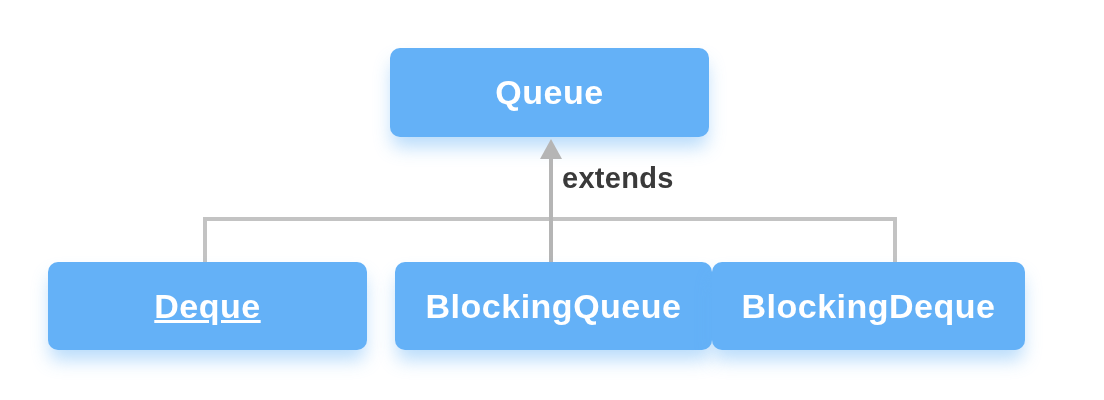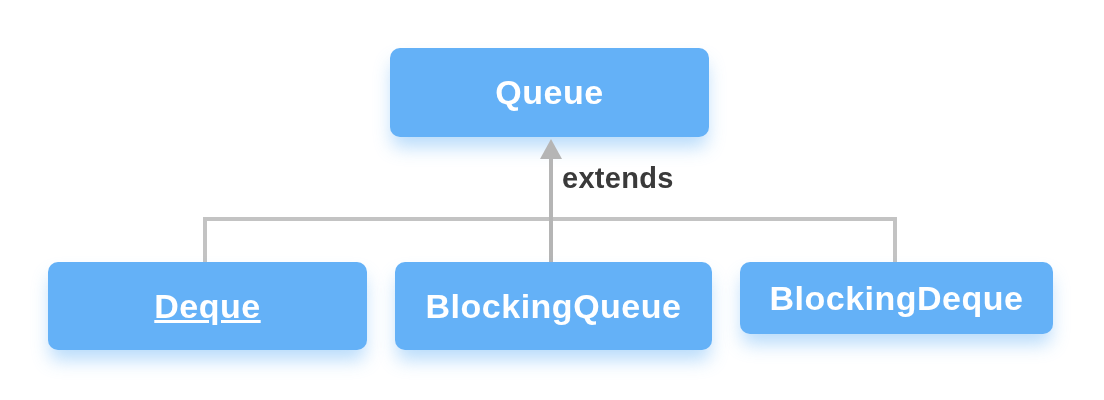--- a/index.html
+++ b/index.html
@@ -31,21 +31,21 @@
     align-items: center;
     justify-content: center;
     font-weight: bold;
     font-size: 34px;
     letter-spacing: 0.5px;
     box-shadow: 0 12px 18px -2px rgba(100, 177, 247, 0.45);
   }
   .node-parent   { left: 390px; top: 48px;  width: 319px; height: 89px; }
   .node-child-1  { left: 48px;  top: 262px; width: 319px; height: 88px; text-decoration: underline; }
   .node-child-2  { left: 395px; top: 262px; width: 317px; height: 88px; }
-  .node-child-3  { left: 740px; top: 262px; width: 313px; height: 72px; }
+  .node-child-3  { left: 712px; top: 262px; width: 313px; height: 88px; }
   .line {
     position: absolute;
     background: var(--connector);
   }
   .line-horizontal { left: 203px; top: 217px; width: 694px; height: 4px; }
   .line-drop-left  { left: 203px; top: 217px; width: 4px;   height: 45px; }
   .line-drop-right { left: 893px; top: 217px; width: 4px;   height: 45px; }
   .line-stem-mid   { left: 549px; top: 157px; width: 4px;   height: 105px; background: var(--arrow); }
   .arrowhead-up {
     position: absolute;

